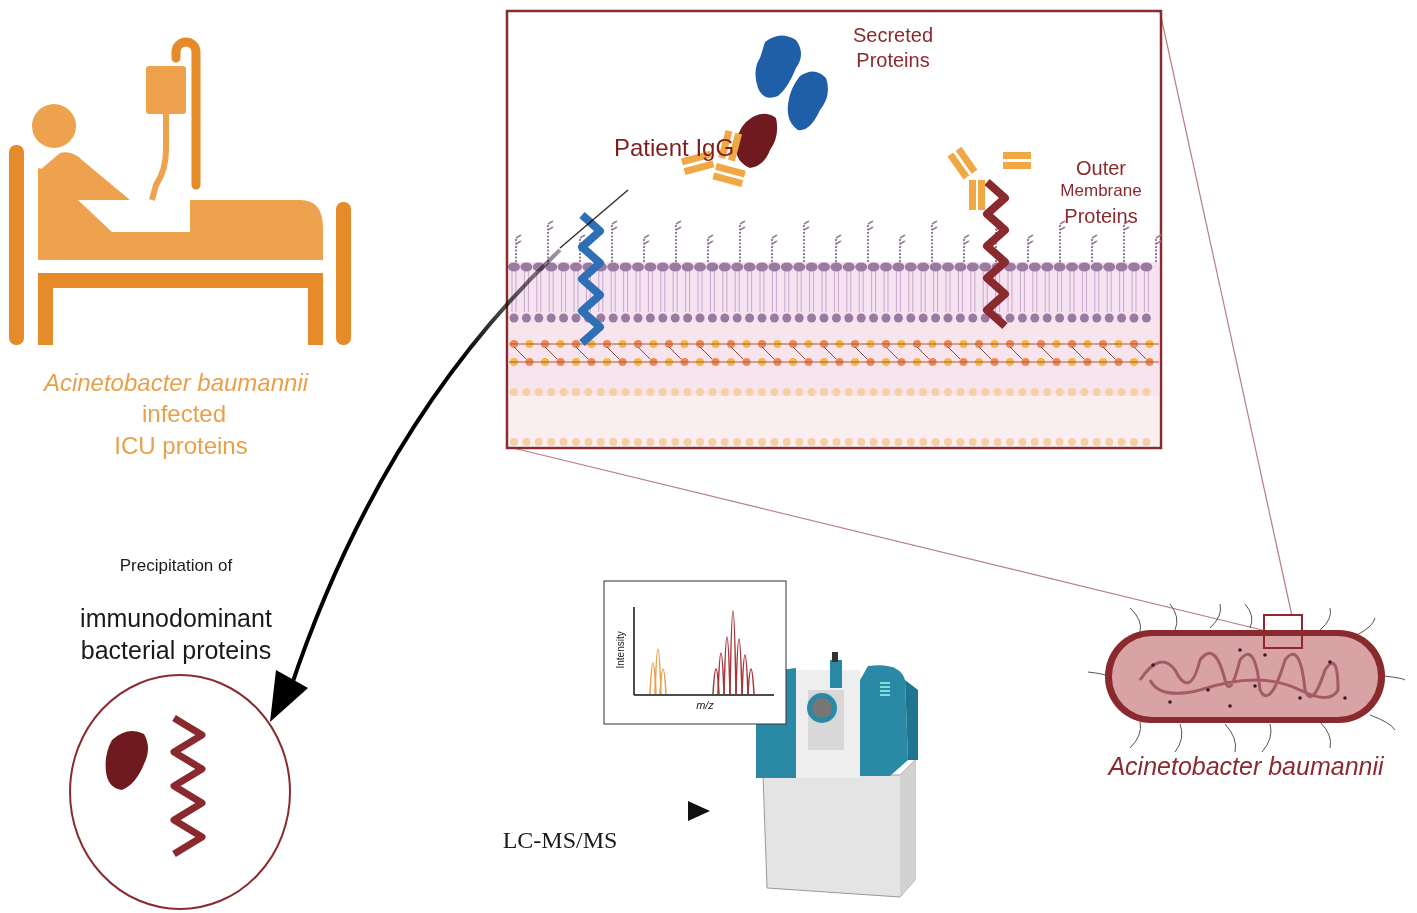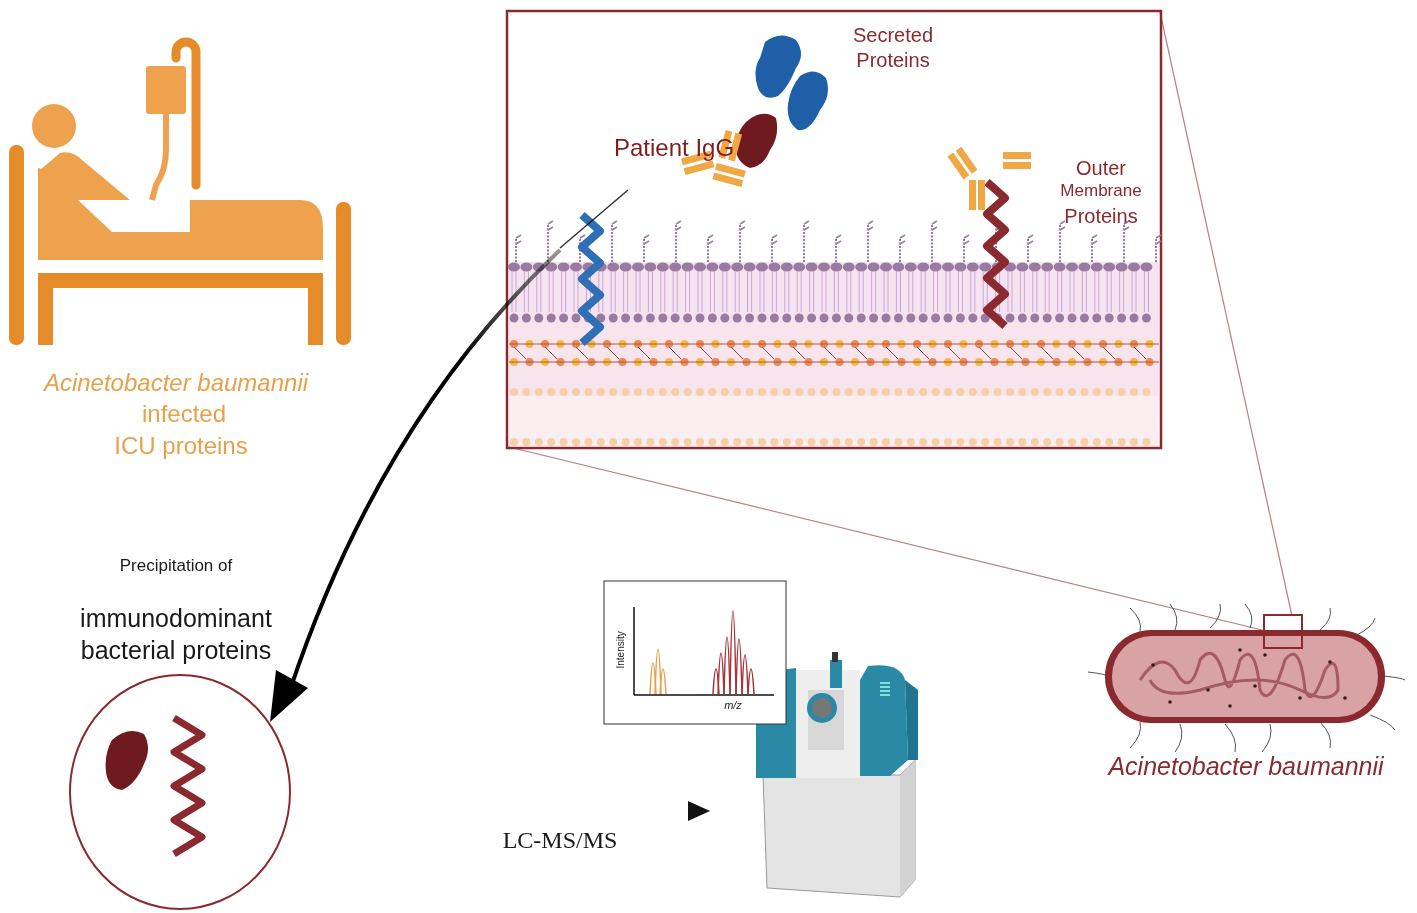--- a/index.html
+++ b/index.html
@@ -672,15 +672,15 @@
 <div class="lbl maroon" style="left:1046px; top:181px; width:110px; font-size:17px;">Membrane</div>
 <div class="lbl maroon" style="left:1046px; top:205px; width:110px; font-size:20px;">Proteins</div>
 
 <div class="lbl black" style="left:50px; top:556px; width:252px; font-size:17px;">Precipitation of</div>
 <div class="lbl black" style="left:50px; top:604px; width:252px; font-size:25px;">immunodominant</div>
 <div class="lbl black" style="left:50px; top:636px; width:252px; font-size:25px;">bacterial proteins</div>
 
 <div class="lbl black" style="left:480px; top:826px; width:160px; font-size:24px;font-family:Liberation Serif, serif;">LC-MS/MS</div>
 
 <div class="lbl black" style="left:586px; top:644px; width:70px; font-size:10px; transform:rotate(-90deg);">Intensity</div>
-<div class="lbl black ital" style="left:690px; top:699px; width:30px; font-size:11px;margin-left:28px;">m/z</div>
+<div class="lbl black ital" style="left:690px; top:699px; width:30px; font-size:11px;">m/z</div>
 
 <div class="lbl maroon ital" style="left:1086px; top:752px; width:320px; font-size:25px;">Acinetobacter baumannii</div>
 
 </body></html>

